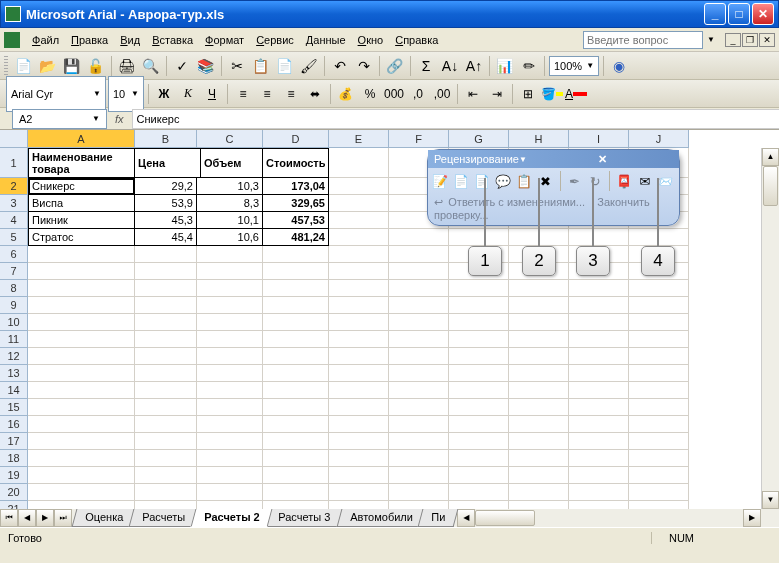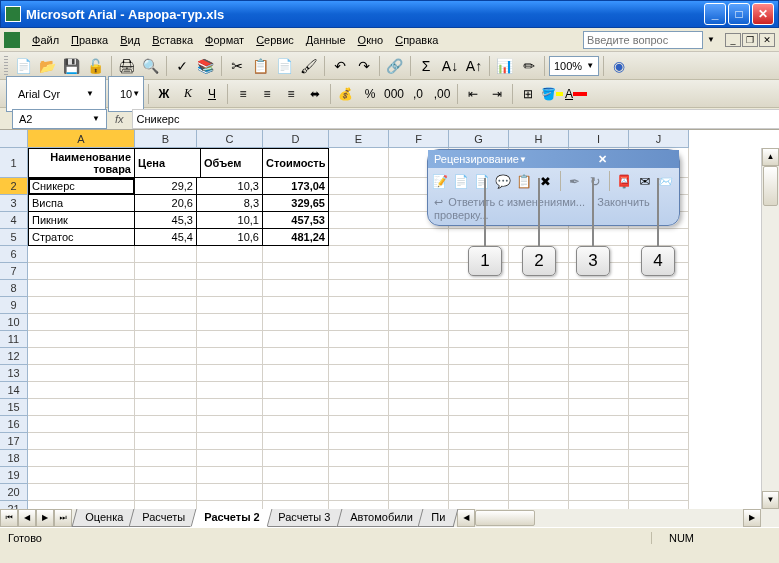--- a/index.html
+++ b/index.html
@@ -26,21 +26,21 @@
 
 .toolbar { height: 28px; background: linear-gradient(to bottom,#efeee6,#dcd8c8); border-bottom: 1px solid #c0bca8; display: flex; align-items: center; padding: 0 4px; gap: 2px; }
 .toolbar .grip { width: 4px; height: 20px; background: repeating-linear-gradient(to bottom,#aaa,#aaa 1px,transparent 1px,transparent 3px); margin-right: 3px; }
 .tbtn { width: 22px; height: 22px; display: flex; align-items: center; justify-content: center; cursor: pointer; border-radius: 2px; font-size: 14px; }
 .sep { width: 1px; height: 20px; background: #b8b4a4; margin: 0 2px; }
 .zoom-box { height: 20px; border: 1px solid #7f9db9; background: white; display: flex; align-items: center; padding: 0 4px; font-size: 11px; }
 .zoom-box .dd { margin-left: 4px; font-size: 8px; }
 
 
 .fmt-toolbar { height: 28px; background: linear-gradient(to bottom,#efeee6,#dcd8c8); border-bottom: 1px solid #c0bca8; display: flex; align-items: center; padding: 0 4px; gap: 2px; }
-.font-box { height: 36px; border: 1px solid #7f9db9; background: white; padding: 0 11px; display: flex; align-items: center; font-size: 11px; }
+.font-box { height: 36px; border: 1px solid #7f9db9; background: white; padding: 0 4px; display: flex; align-items: center; font-size: 11px; }
 .font-box.name { width: 100px; }
 .font-box.size { width: 36px; }
 .font-box .dd { margin-left: auto; font-size: 8px; }
 .fbtn { width: 22px; height: 22px; display: flex; align-items: center; justify-content: center; cursor: pointer; font-size: 12px; }
 .fbtn.bold { font-weight: bold; }
 .fbtn.ital { font-style: italic; font-family: serif; }
 .fbtn.ul { text-decoration: underline; }
 .color-swatch { width: 14px; height: 4px; display: block; }
 
 
@@ -57,21 +57,21 @@
 .col-h { background: #e4ecf7; border-right: 1px solid #9eb6ce; border-bottom: 1px solid #9eb6ce; text-align: center; font-size: 11px; line-height: 18px; color: #333; }
 .col-h.active { background: #ffc83c; }
 .row-headers { position: absolute; top: 18px; left: 0; width: 28px; }
 .row-h { height: 17px; background: #e4ecf7; border-right: 1px solid #9eb6ce; border-bottom: 1px solid #9eb6ce; text-align: center; font-size: 11px; line-height: 17px; color: #333; }
 .row-h.tall { height: 30px; line-height: 30px; }
 .row-h.active { background: #ffc83c; }
 .cells { position: absolute; top: 18px; left: 28px; right: 18px; bottom: 18px; }
 .cell-row { display: flex; height: 17px; }
 .cell-row.tall { height: 30px; }
 .cell { border-right: 1px solid #d4d0c8; border-bottom: 1px solid #d4d0c8; padding: 1px 3px; font-size: 11px; overflow: hidden; display: flex; align-items: center; }
-.cell.data { border-right: 1px solid #000; border-bottom: 1px solid #000; text-align: right; }
+.cell.data { border-right: 1px solid #000; border-bottom: 1px solid #000; }
 .cell.data-top { border-top: 1px solid #000; }
 .cell.data-left { border-left: 1px solid #000; }
 .cell.hdr { font-weight: bold; }
 .cell.num { justify-content: flex-end; }
 .cell.bold { font-weight: bold; }
 .cell.active { outline: 2px solid #000; outline-offset: -2px; }
 .vscroll { position: absolute; top: 18px; right: 0; width: 18px; bottom: 18px; background: #efeee6; border-left: 1px solid #ccc; }
 .vscroll .sbtn { height: 18px; background: linear-gradient(#fff,#dcd8c8); border: 1px solid #b8b4a4; font-size: 8px; text-align: center; line-height: 16px; }
 .vscroll .thumb { position: absolute; top: 18px; height: 40px; left: 1px; right: 1px; background: linear-gradient(#fff,#dcd8c8); border: 1px solid #b8b4a4; border-radius: 2px; }
 .hscroll-area { position: absolute; bottom: 0; left: 0; right: 18px; height: 18px; background: #efeee6; display: flex; }
@@ -291,21 +291,21 @@
         <div class="cell data num bold" style="width: 66px;">173,04</div>
         <div class="cell" style="width: 60px;"></div>
         <div class="cell" style="width: 60px;"></div>
         <div class="cell" style="width: 60px;"></div>
         <div class="cell" style="width: 60px;"></div>
         <div class="cell" style="width: 60px;"></div>
         <div class="cell" style="width: 60px;"></div>
       </div>
       <div class="cell-row">
         <div class="cell data data-left" style="width: 107px;">Виспа</div>
-        <div class="cell data num" style="width: 62px;">20,6</div>
+        <div class="cell data num" style="width: 62px;">53,9</div>
         <div class="cell data num" style="width: 66px;">8,3</div>
         <div class="cell data num bold" style="width: 66px;">329,65</div>
         <div class="cell" style="width: 60px;"></div>
         <div class="cell" style="width: 60px;"></div>
         <div class="cell" style="width: 60px;"></div>
         <div class="cell" style="width: 60px;"></div>
         <div class="cell" style="width: 60px;"></div>
         <div class="cell" style="width: 60px;"></div>
       </div>
       <div class="cell-row">

